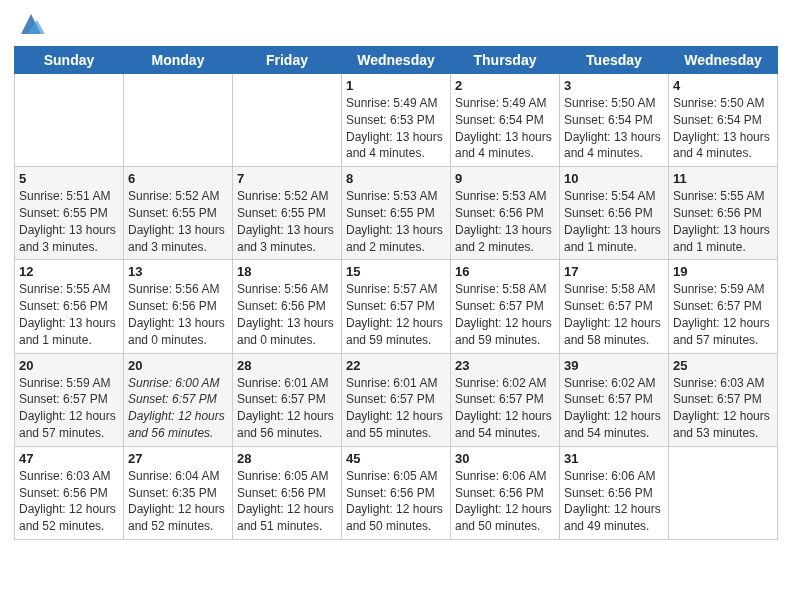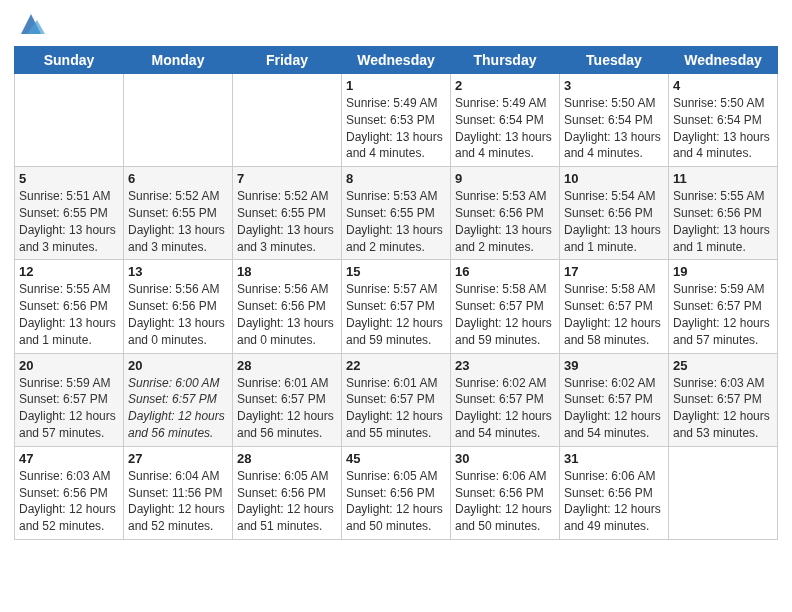--- a/index.html
+++ b/index.html
@@ -253,21 +253,21 @@
 Sunset: 6:57 PM
 Daylight: 12 hours
 and 53 minutes.</span></td>
         </tr>
         <tr>
           <td><span class="day-number">47</span><span class="day-info" style="white-space: pre-line;">Sunrise: 6:03 AM
 Sunset: 6:56 PM
 Daylight: 12 hours
 and 52 minutes.</span></td>
           <td><span class="day-number">27</span><span class="day-info" style="white-space: pre-line;">Sunrise: 6:04 AM
-Sunset: 11:56 PM
+Sunset: 6:35 PM
 Daylight: 12 hours
 and 52 minutes.</span></td>
           <td><span class="day-number">28</span><span class="day-info" style="white-space: pre-line;">Sunrise: 6:05 AM
 Sunset: 6:56 PM
 Daylight: 12 hours
 and 51 minutes.</span></td>
           <td><span class="day-number">45</span><span class="day-info" style="white-space: pre-line;">Sunrise: 6:05 AM
 Sunset: 6:56 PM
 Daylight: 12 hours
 and 50 minutes.</span></td>

